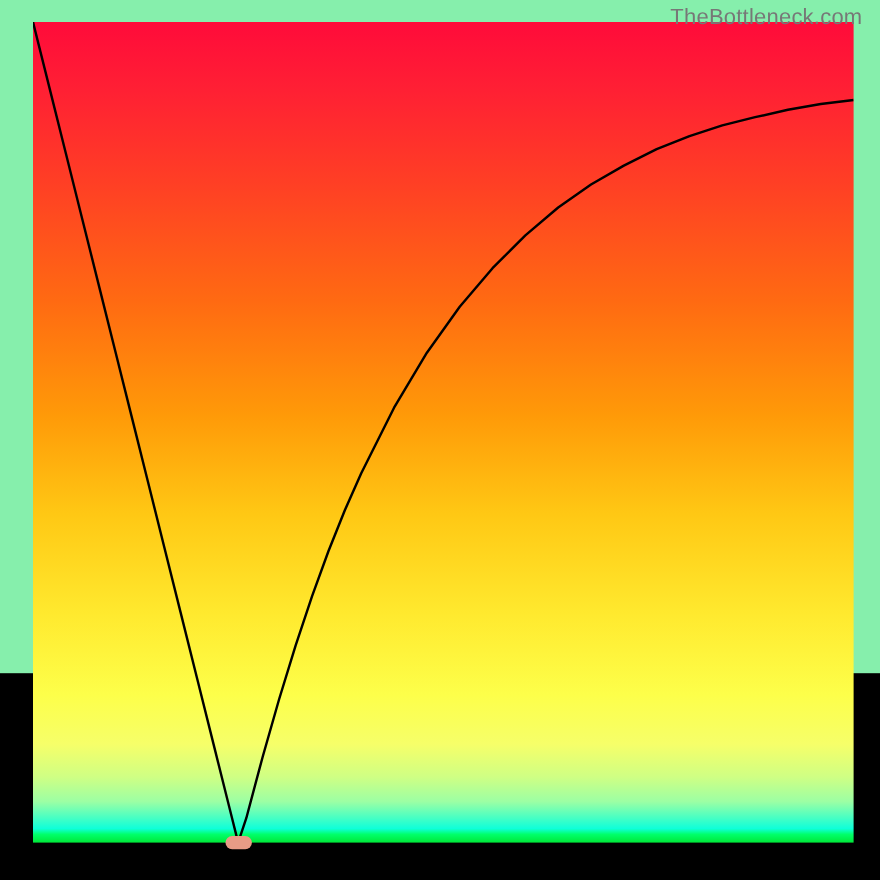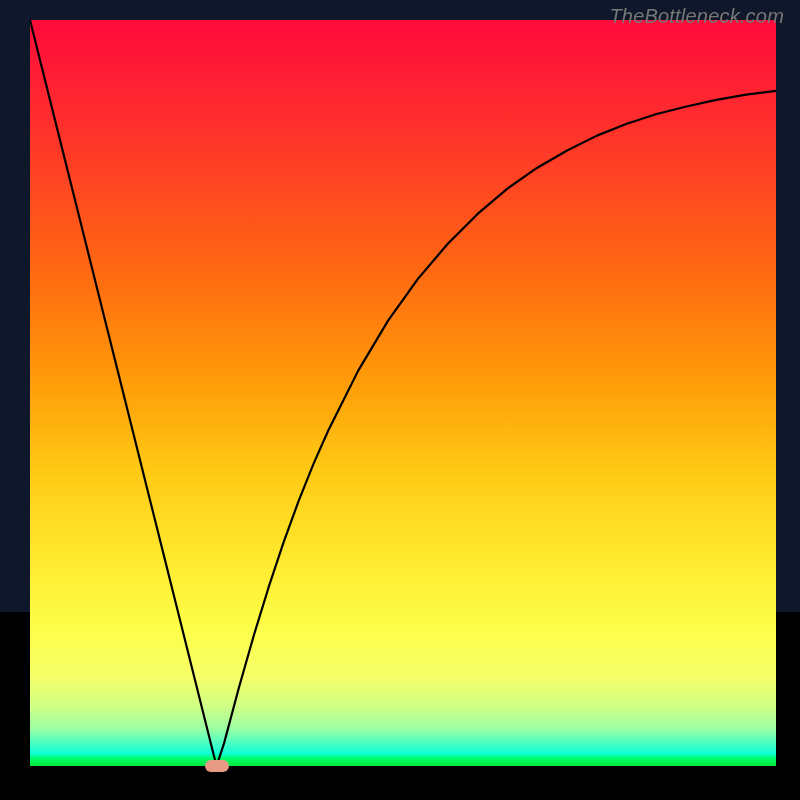--- a/index.html
+++ b/index.html
@@ -8,22 +8,21 @@
     width: 800px;
     height: 800px;
     overflow: hidden;
     background: #000;
     font-family: Arial, Helvetica, sans-serif;
   }
   .frame {
     position: relative;
     width: 800px;
     height: 612px;
-    background: #0f172a;
-    font-style: italic;
+    background: #86efac;
   }
   .plot {
     position: absolute;
     left: 30px;
     top: 20px;
     width: 746px;
     height: 746px;
     background: linear-gradient(
       to bottom,
       #ff0b3a 0%,

